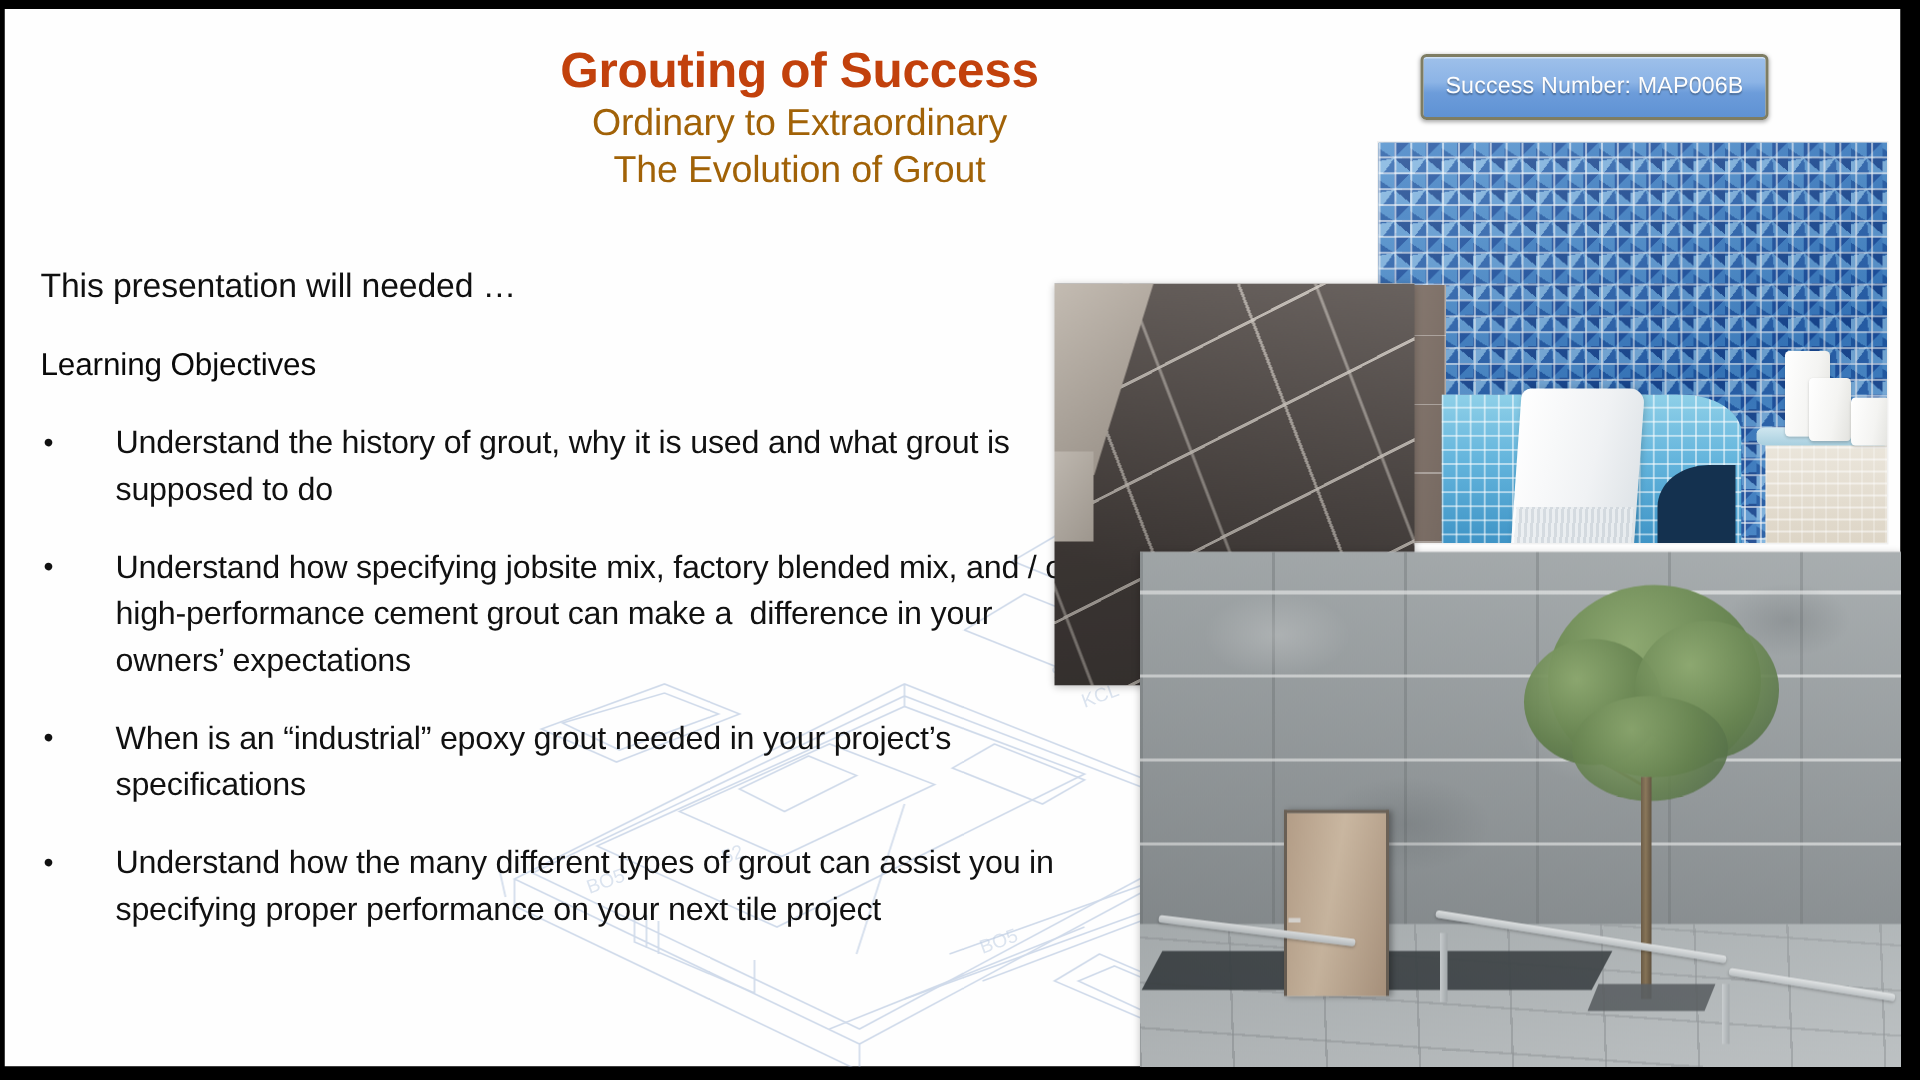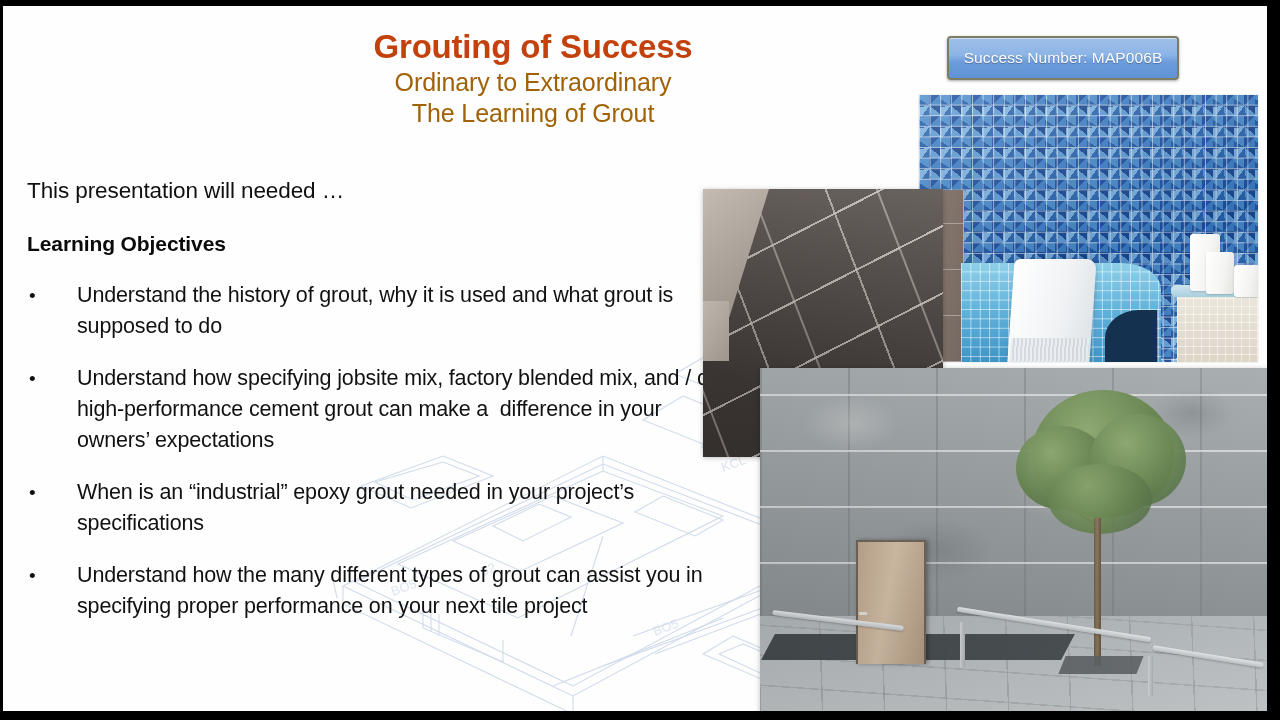--- a/index.html
+++ b/index.html
@@ -31,21 +31,21 @@
   .badge-wrap { position:absolute; left:944px; top:30px; width:232px; height:44px;
                 border:2px solid #7e7d63; border-radius:4px;
                 background:linear-gradient(180deg,#9ec0ea 0%, #8cb4e6 42%, #6c9cda 60%, #5f92d4 100%);
                 box-shadow:0 1px 3px rgba(0,0,0,.35), inset 0 1px 0 rgba(255,255,255,.5);
                 display:flex; align-items:center; justify-content:center; }
   .badge-text { font-size:15.5px; color:#fdfdfd; text-shadow:0 1px 1px rgba(0,0,0,.30);
                 letter-spacing:.1px; white-space:nowrap; }
 
   
   .intro   { position:absolute; left:24px; top:172px; font-size:22.5px; color:#101010; letter-spacing:-.1px; }
-  .lo-head { position:absolute; left:24px; top:226px; font-size:21px; font-weight:bold; color:#0a0a0a; letter-spacing:-.1px; }
+  .lo-head { position:absolute; left:24px; top:226px; font-size:21px; font-weight:normal; color:#0a0a0a; letter-spacing:-.1px; }
 
   .bullets { position:absolute; left:22px; top:274px; width:700px; }
   .bullet  { display:flex; margin-bottom:21px; }
   .bullet .dot { width:52px; flex:0 0 52px; font-size:19px; line-height:31px; color:#111; text-align:left; padding-left:4px; }
   .bullet .txt { font-size:21.5px; line-height:31px; color:#111; letter-spacing:-.15px; white-space:pre-wrap; }
 
   
   .attrib { position:absolute; left:293px; top:681px; font-size:11.5px; color:#1b1b1b; white-space:nowrap; }
   .attrib a { color:#2a49b8; text-decoration:underline; }
 
@@ -214,21 +214,21 @@
         <text transform="rotate(-20 420 136)" x="420" y="136">KCL</text>
         <text transform="rotate(-20 90 260)" x="90" y="260">BO5</text>
         <text transform="rotate(-20 352 300)" x="352" y="300">BO5</text>
         <text transform="rotate(-20 180 240)" x="180" y="240">52</text>
       </g>
     </svg>
 
     <div class="title-block">
       <div class="title-main">Grouting of Success</div>
       <div class="title-sub">Ordinary to Extraordinary</div>
-      <div class="title-sub">The Learning of Grout</div>
+      <div class="title-sub">The Evolution of Grout</div>
     </div>
 
     <div class="badge-wrap">
       <span class="badge-text">Success Number: MAP006B</span>
     </div>
 
     <div class="intro">This presentation will needed …</div>
     <div class="lo-head">Learning Objectives</div>
 
     <div class="bullets">

